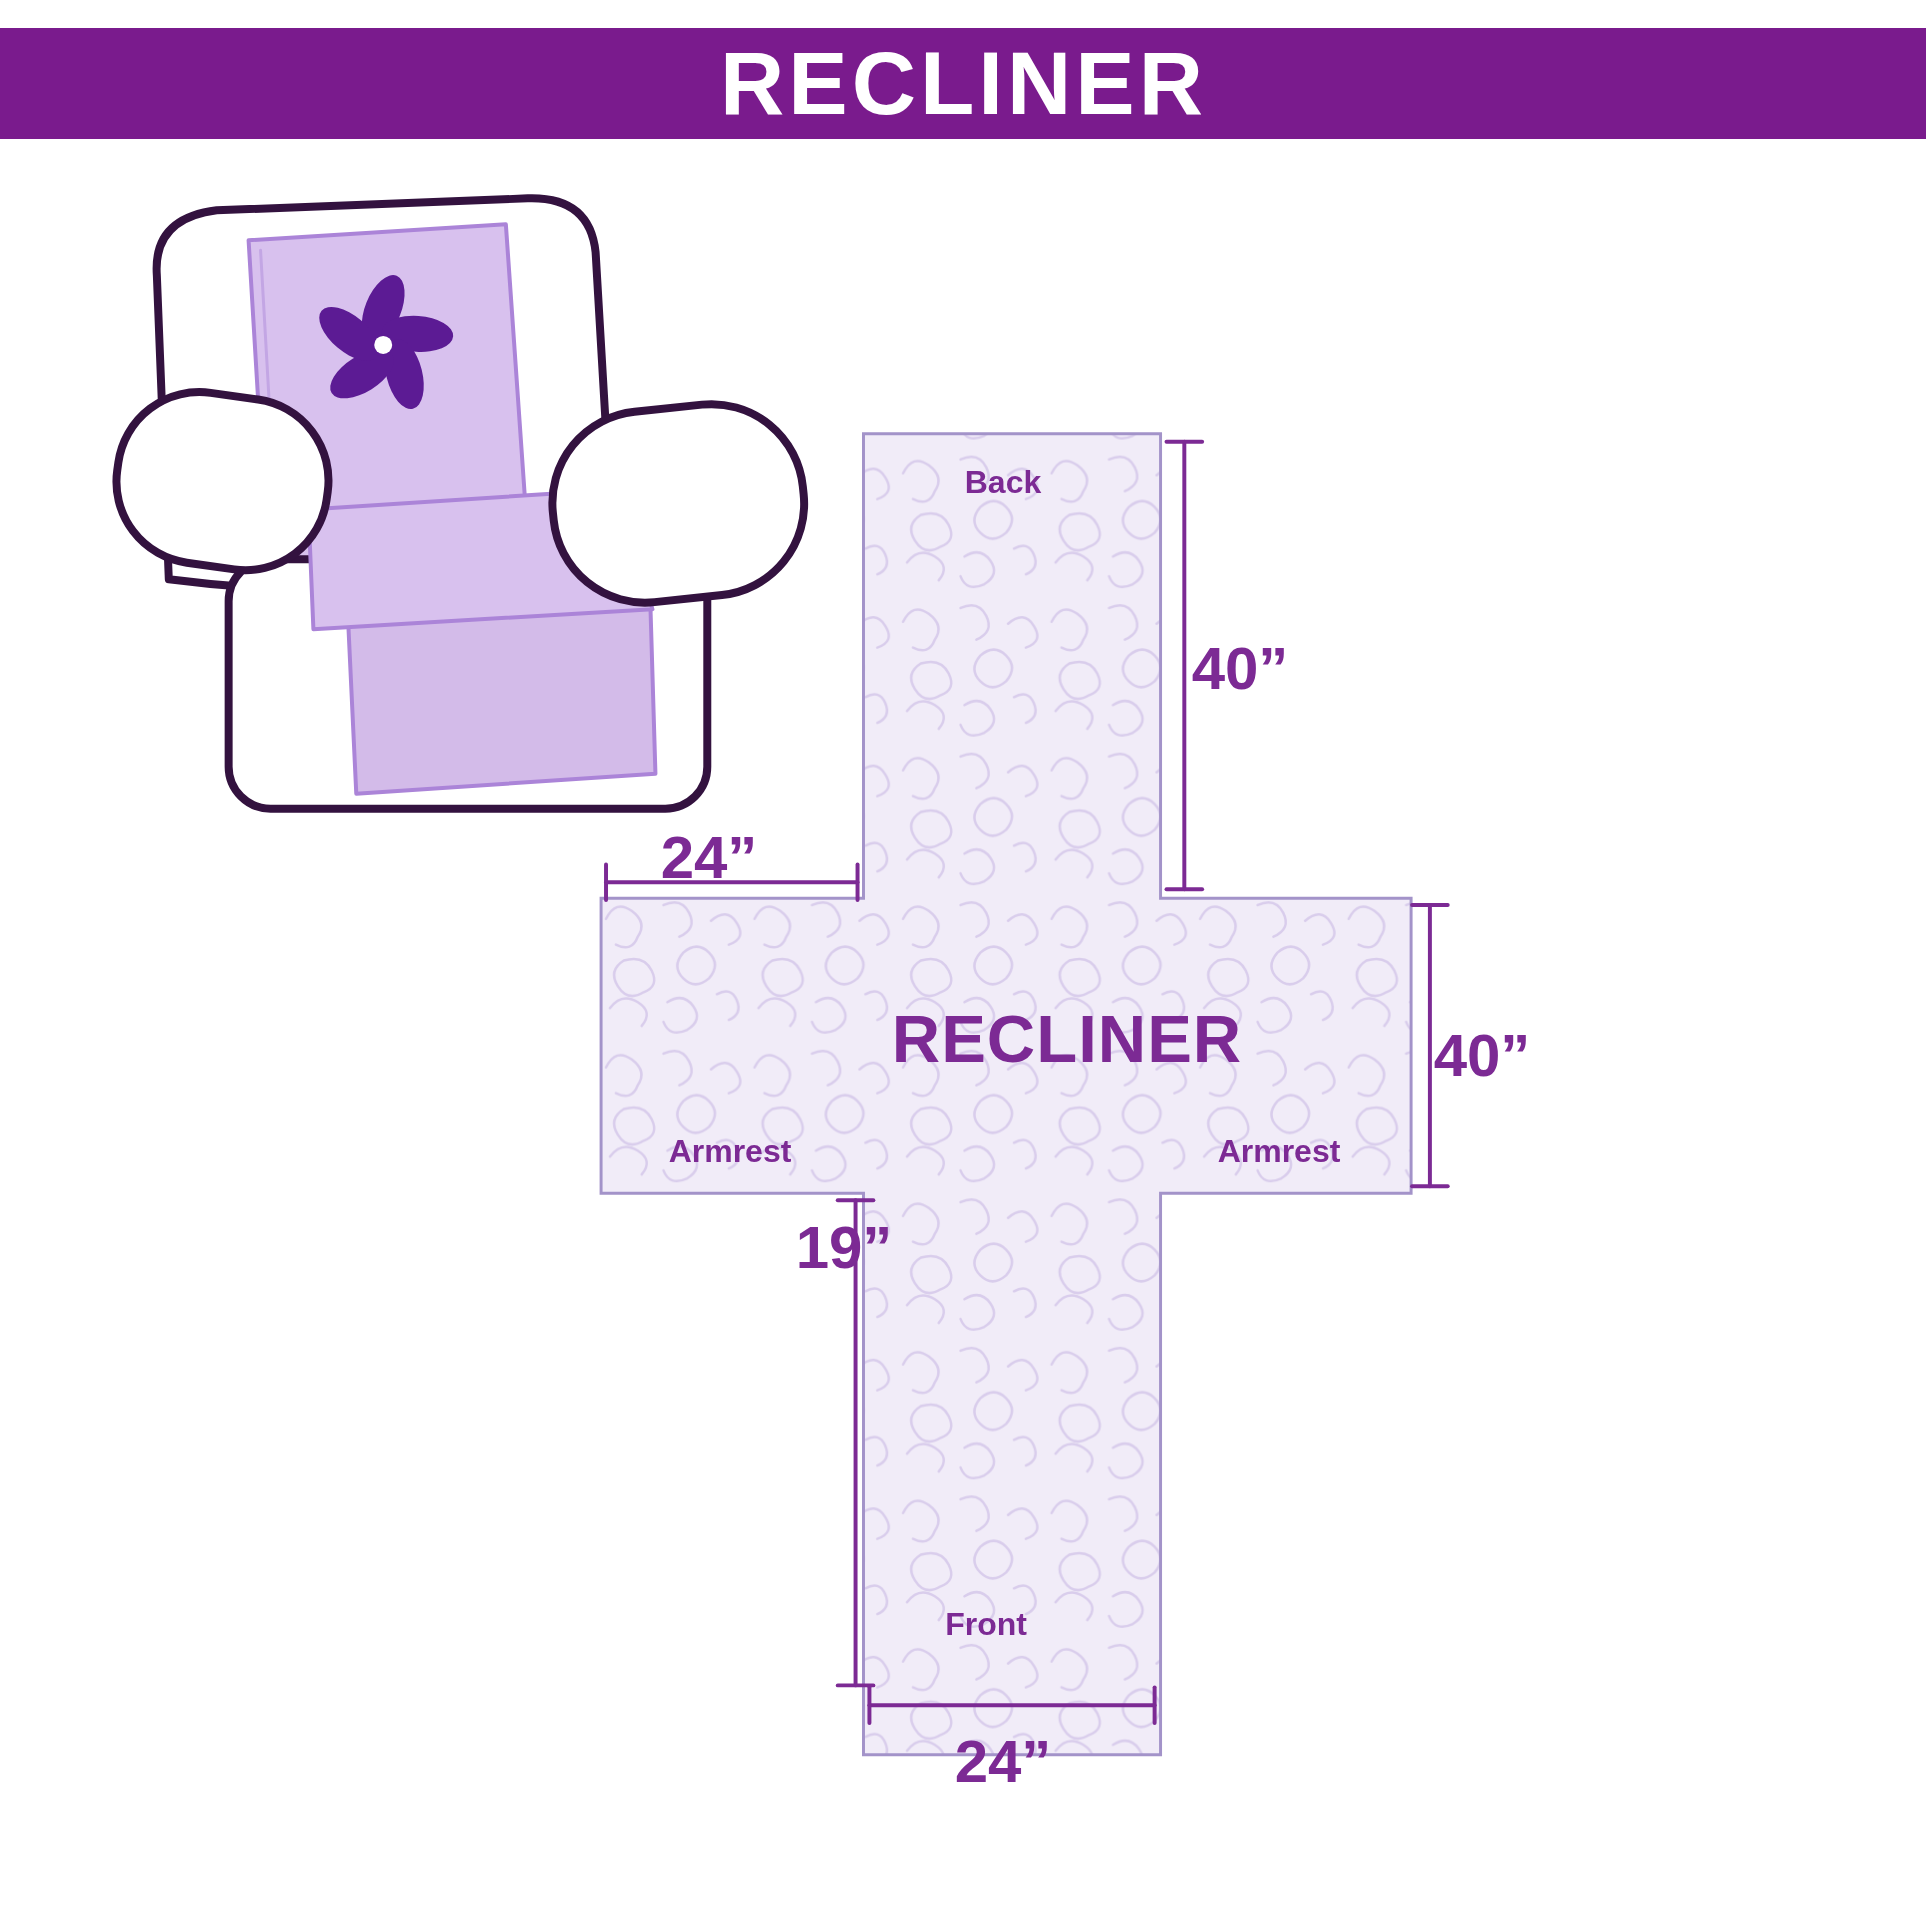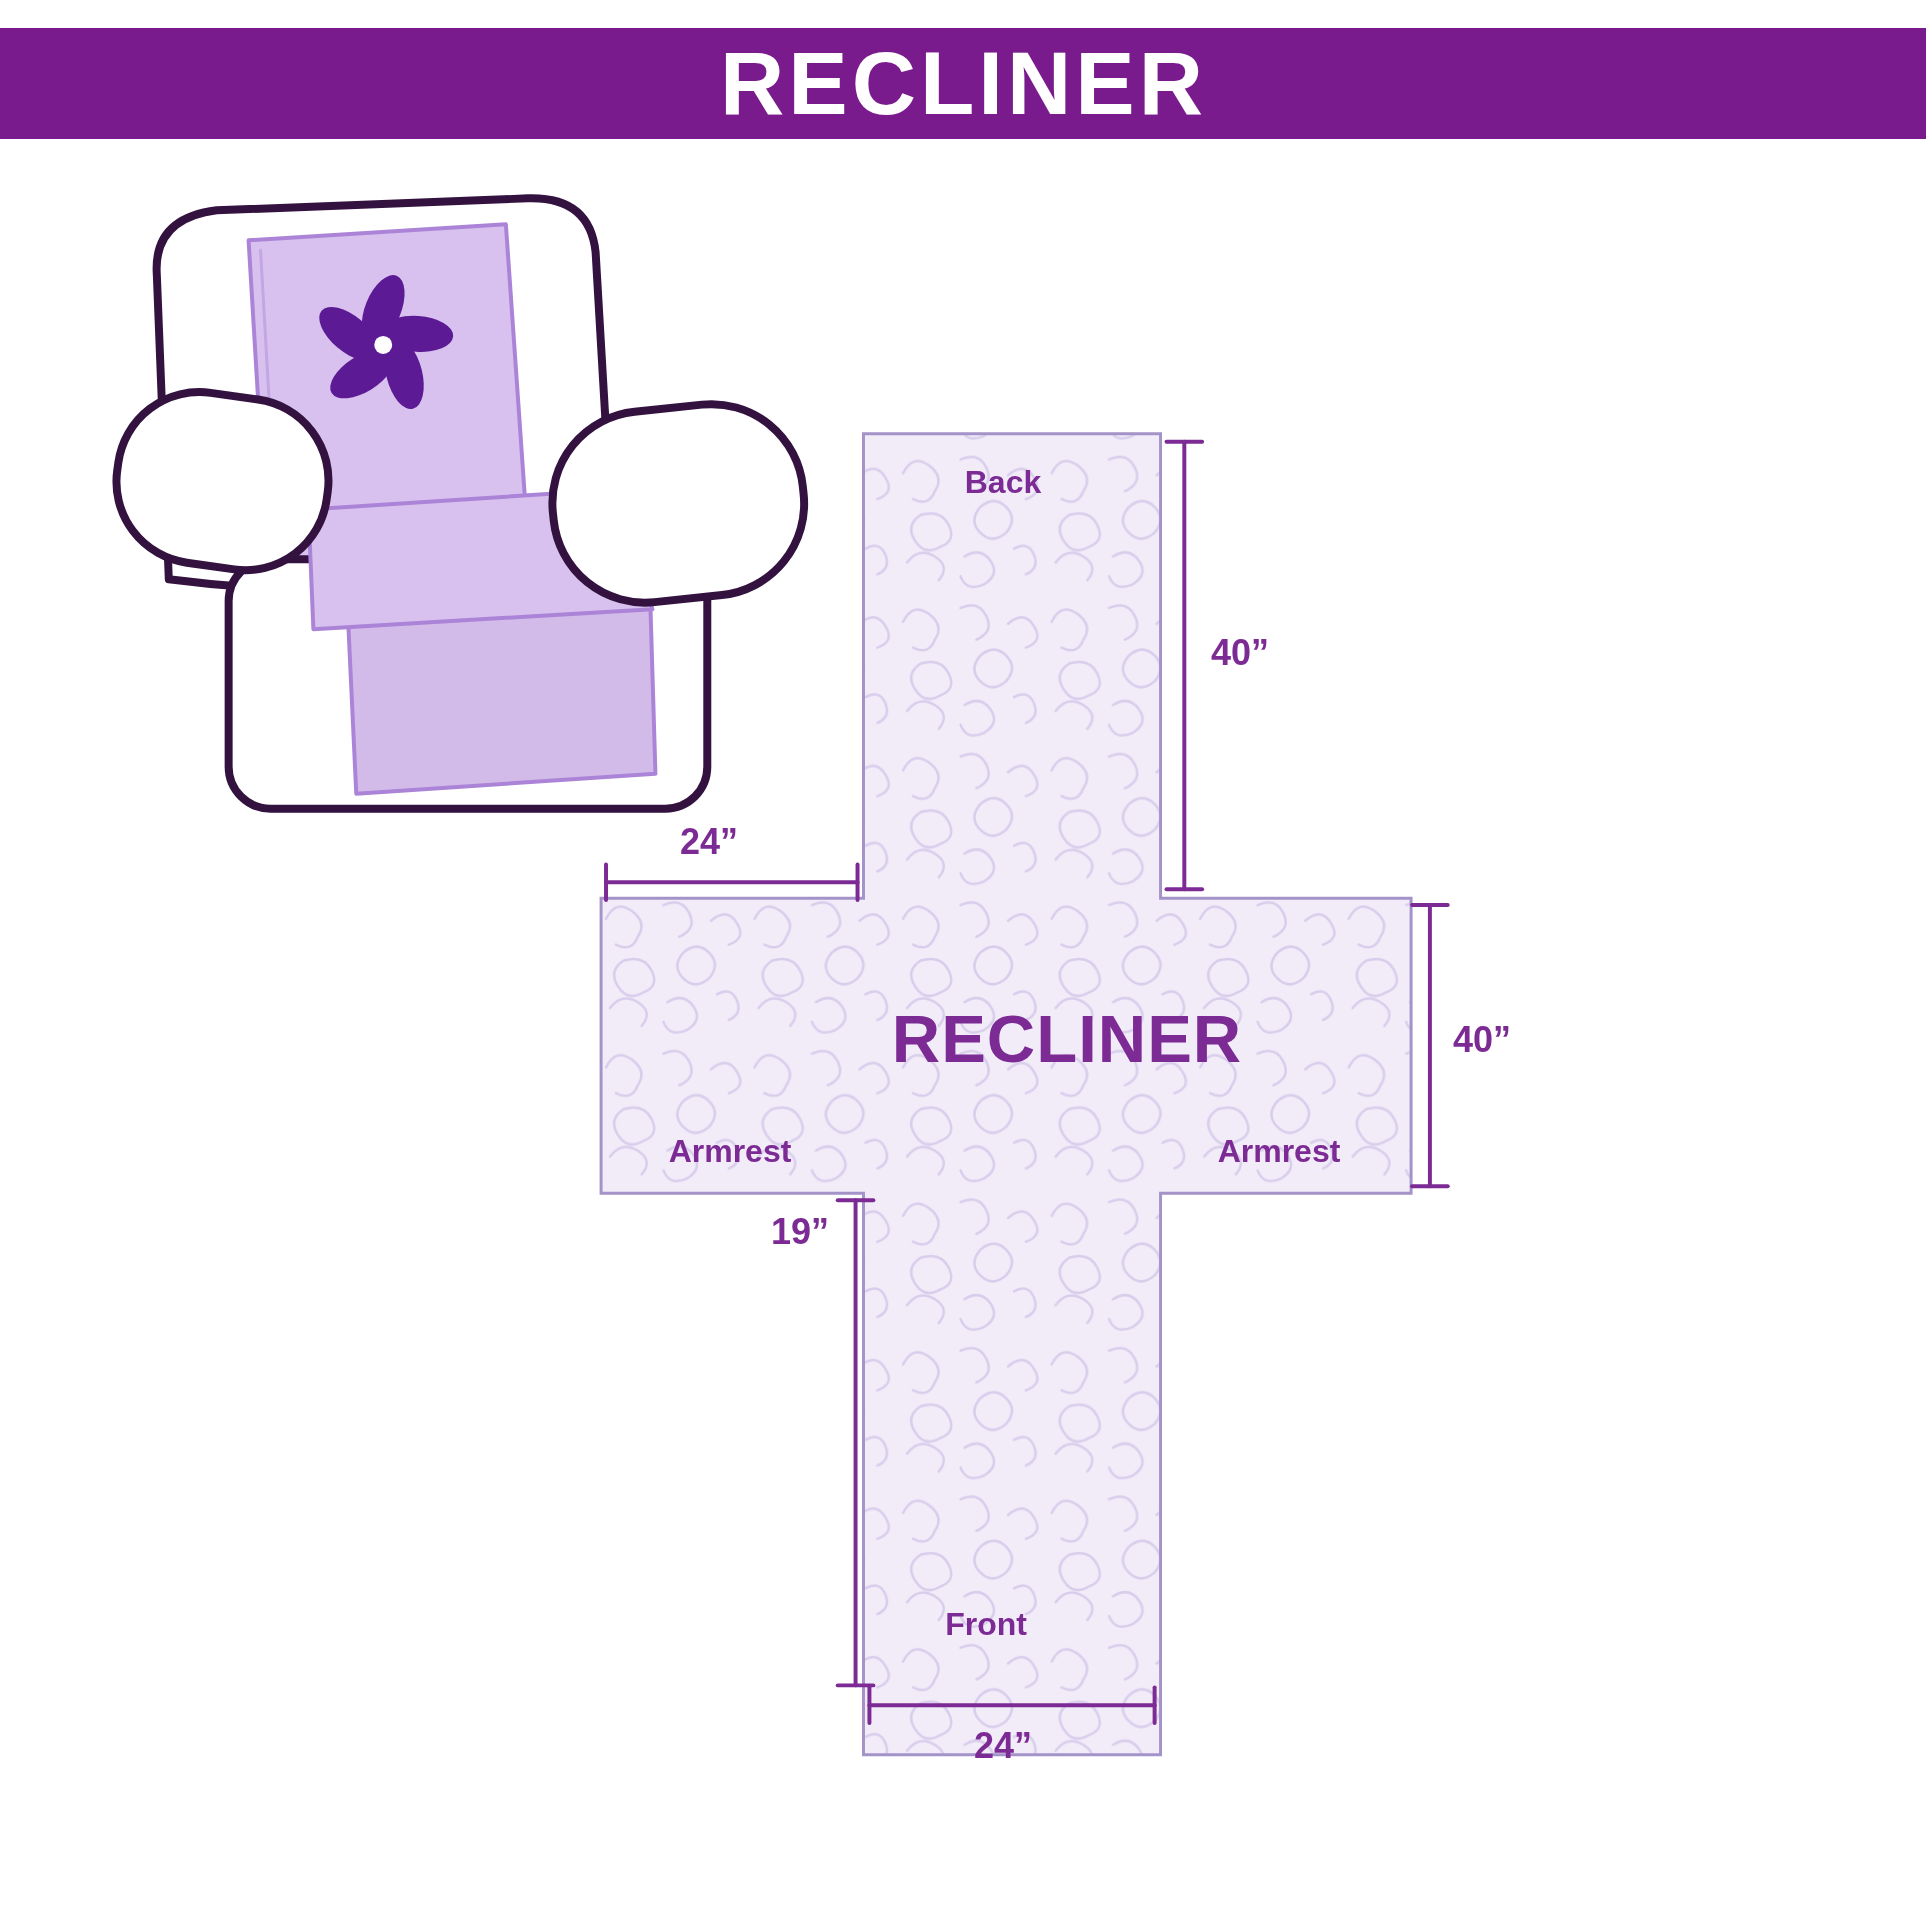--- a/index.html
+++ b/index.html
@@ -18,30 +18,30 @@
   .banner-title{
     color:#ffffff;font-size:89px;font-weight:800;letter-spacing:4px;
   }
   .chair-wrap{position:absolute;left:99px;top:178px;width:713px;height:653px;}
   .cross-wrap{position:absolute;left:0;top:0;width:1927px;height:1927px;pointer-events:none;}
   .lbl{
     position:absolute;transform:translate(-50%,-50%);
     color:#7c2a94;font-weight:700;white-space:nowrap;
   }
   .panel-label{font-size:32px;}
-  .dim-label{font-size:36px;}
+  .dim-label{font-size:60px;margin-top:15px;}
   .center-title{font-size:67px;font-weight:800;letter-spacing:1px;}
   .lbl-back{left:1003px;top:482px;}
   .lbl-dim40{left:1240px;top:653px;}
   .lbl-dim24top{left:709px;top:842px;}
   .lbl-center{left:1067px;top:1038px;}
   .lbl-dim23{left:1482px;top:1040px;}
   .lbl-armrest-left{left:730px;top:1151px;}
   .lbl-armrest-right{left:1279px;top:1151px;}
-  .lbl-dim19{left:800px;top:1232px;text-align:right;}
+  .lbl-dim19{left:844px;top:1232px;text-align:right;}
   .lbl-front{left:986px;top:1624px;}
   .lbl-dim24bottom{left:1003px;top:1746px;}
 </style>
 </head>
 <body>
 
 <div class="page">
 
   <div class="banner">
     <div class="banner-title">RECLINER</div>

